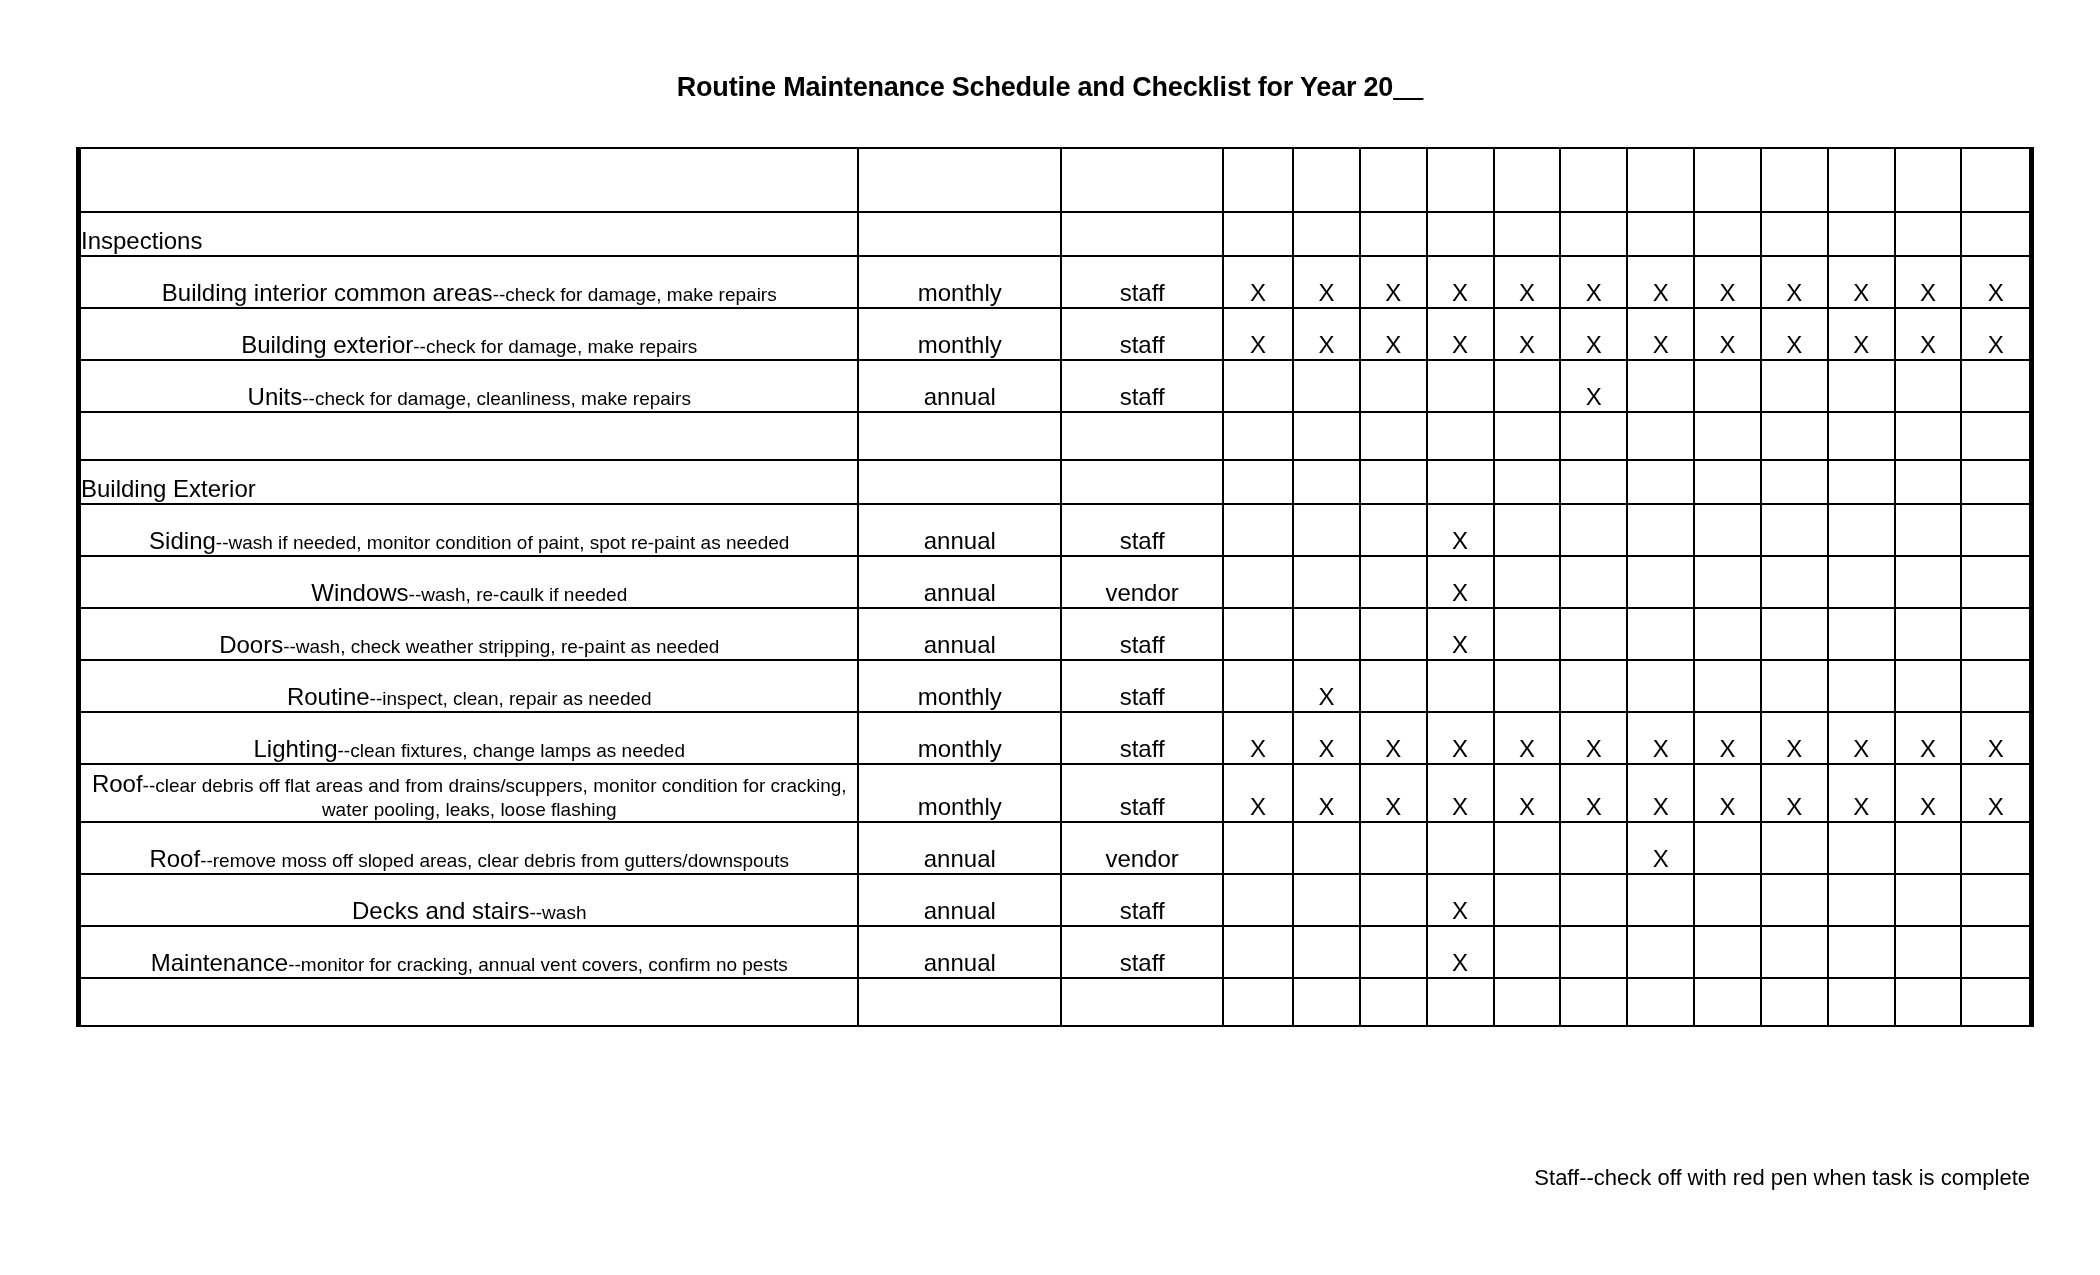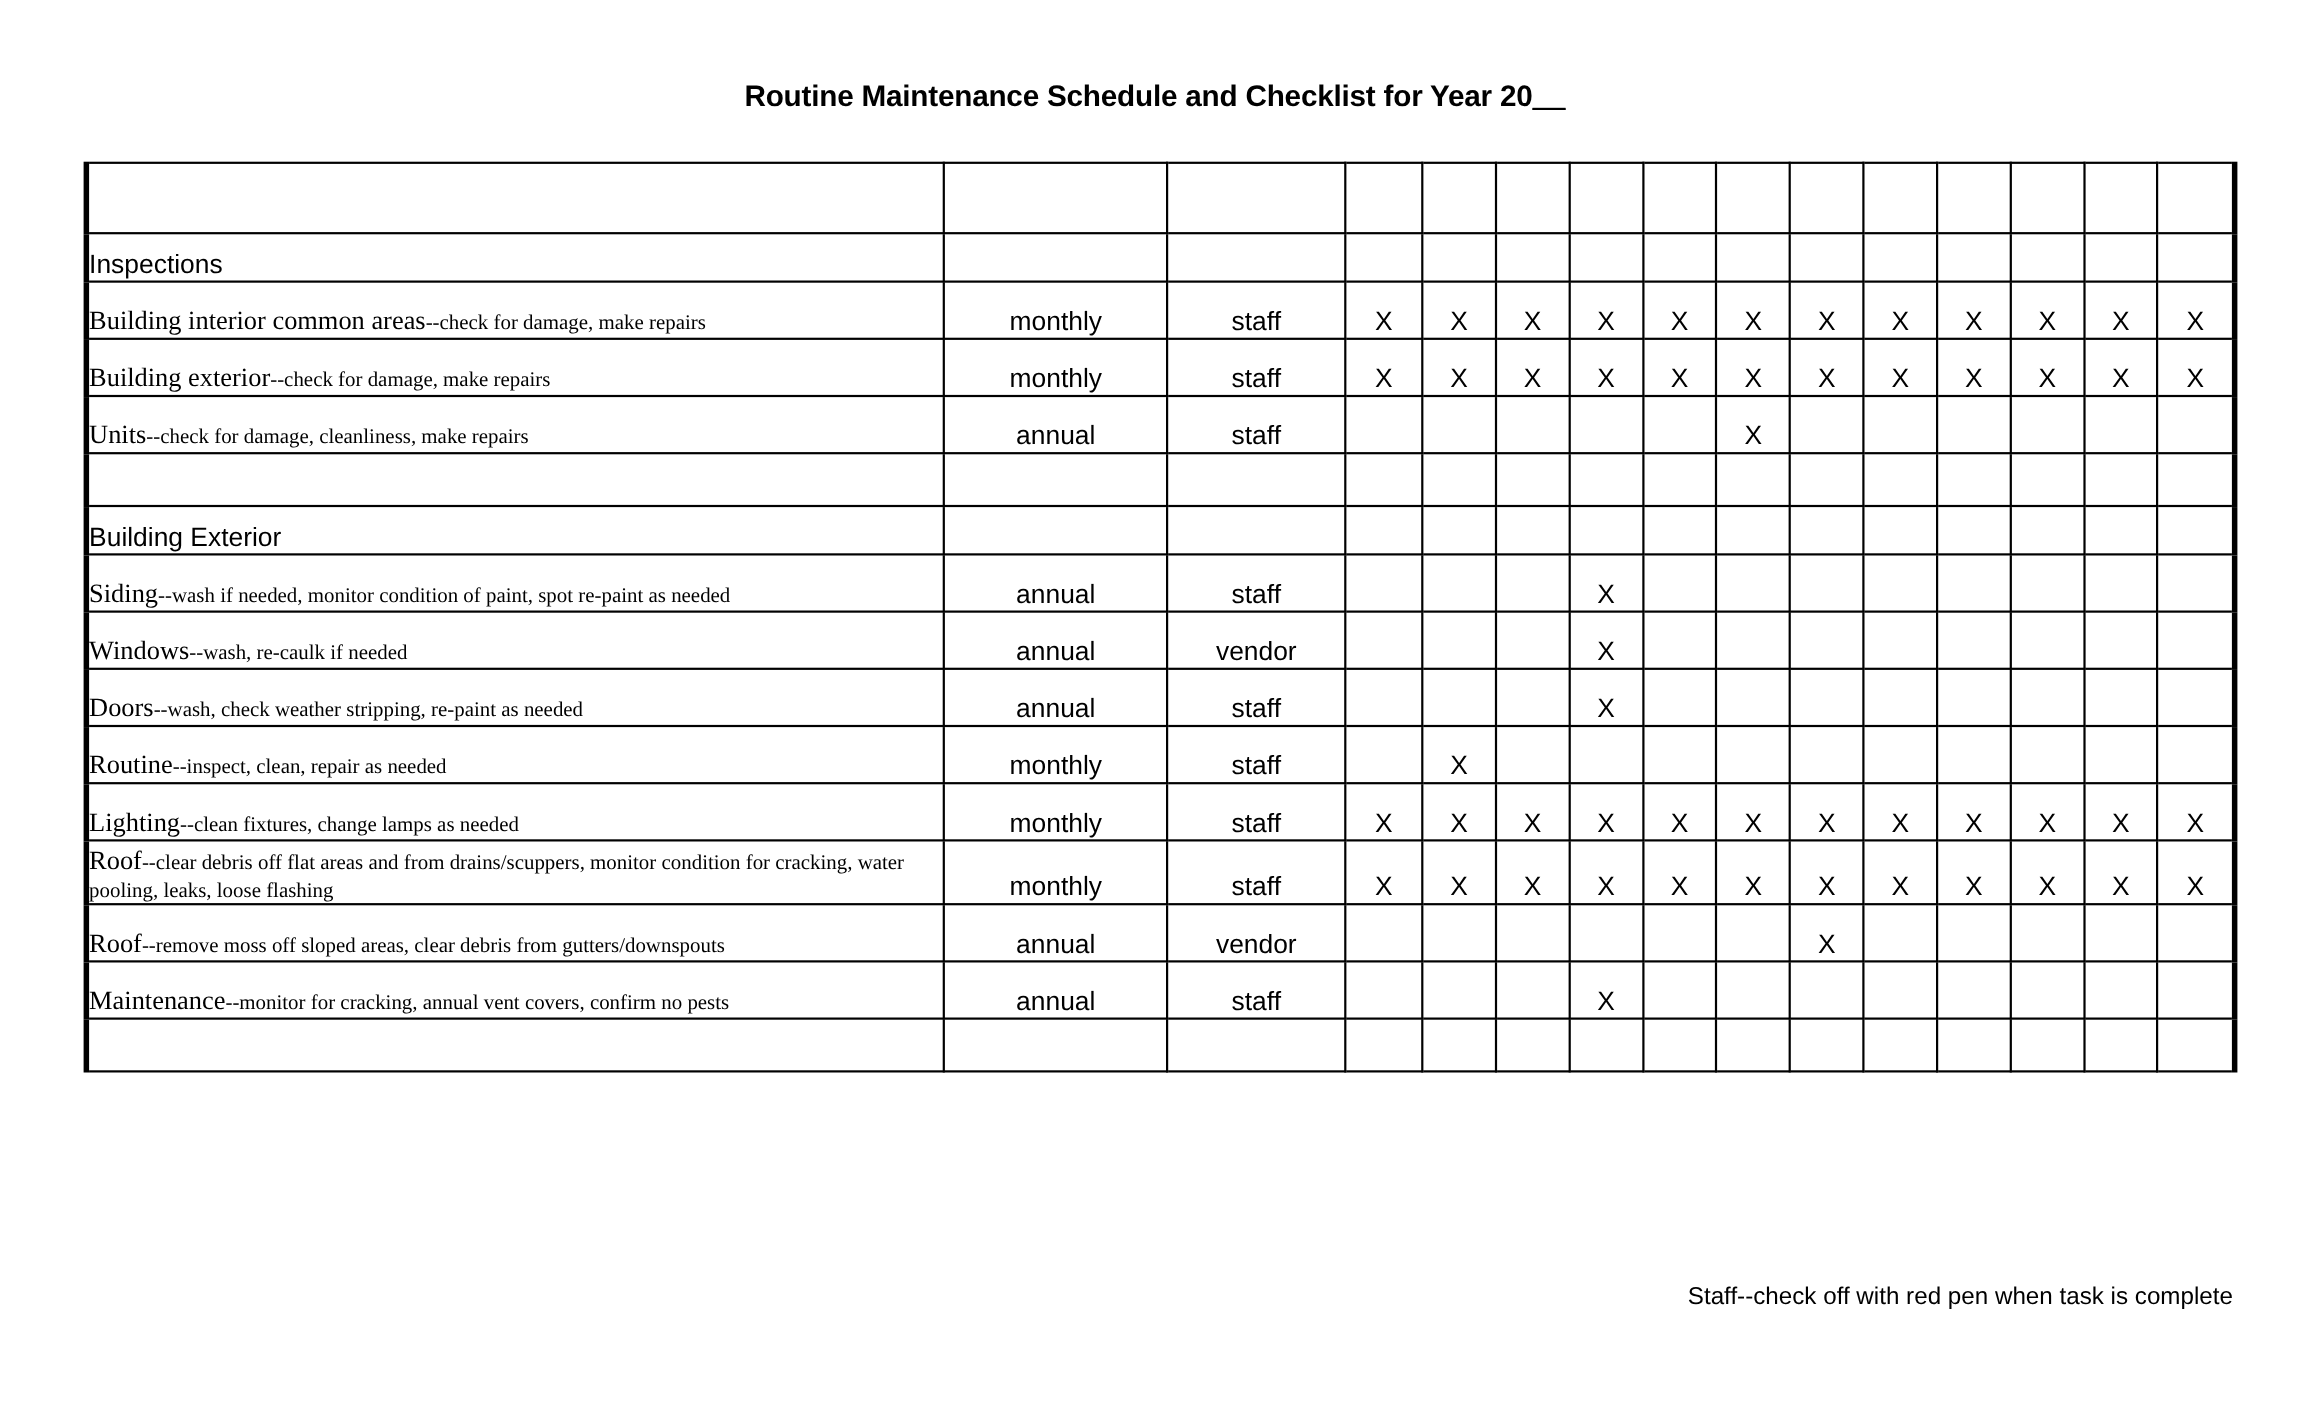--- a/index.html
+++ b/index.html
@@ -85,25 +85,24 @@
     padding-left: 6px;
     padding-bottom: 3px;
     text-align: left;
   }
 
   
   .datarow td { height: 50px; }
   .datarow.tall td { height: 56px; }
 
   td.c-task {
-    text-align: left;
+    text-align: center;
     padding-left: 6px;
     padding-bottom: 5px;
     line-height: 1.22;
-    font-family: Liberation Serif, serif;
   }
   td.c-task .big   { font-size: 24px; }
   td.c-task .small { font-size: 19px; }
 
   td.c-freq, td.c-perf {
     text-align: center;
     font-size: 24px;
     padding-bottom: 6px;
     border-radius: 19px;
   }
@@ -382,20 +381,37 @@
         <td class="c-month"></td>
         <td class="c-month"></td>
         <td class="c-month">X</td>
         <td class="c-month"></td>
         <td class="c-month"></td>
         <td class="c-month"></td>
         <td class="c-month"></td>
         <td class="c-month"></td>
       </tr>
       <tr class="datarow">
+        <td class="c-task"><span class="big">Decks and stairs</span><span class="small">--wash</span></td>
+        <td class="c-freq">annual</td>
+        <td class="c-perf">staff</td>
+        <td class="c-month"></td>
+        <td class="c-month"></td>
+        <td class="c-month"></td>
+        <td class="c-month">X</td>
+        <td class="c-month"></td>
+        <td class="c-month"></td>
+        <td class="c-month"></td>
+        <td class="c-month"></td>
+        <td class="c-month"></td>
+        <td class="c-month"></td>
+        <td class="c-month"></td>
+        <td class="c-month"></td>
+      </tr>
+      <tr class="datarow">
         <td class="c-task"><span class="big">Maintenance</span><span class="small">--monitor for cracking, annual vent covers, confirm no pests</span></td>
         <td class="c-freq">annual</td>
         <td class="c-perf">staff</td>
         <td class="c-month"></td>
         <td class="c-month"></td>
         <td class="c-month"></td>
         <td class="c-month">X</td>
         <td class="c-month"></td>
         <td class="c-month"></td>
         <td class="c-month"></td>

